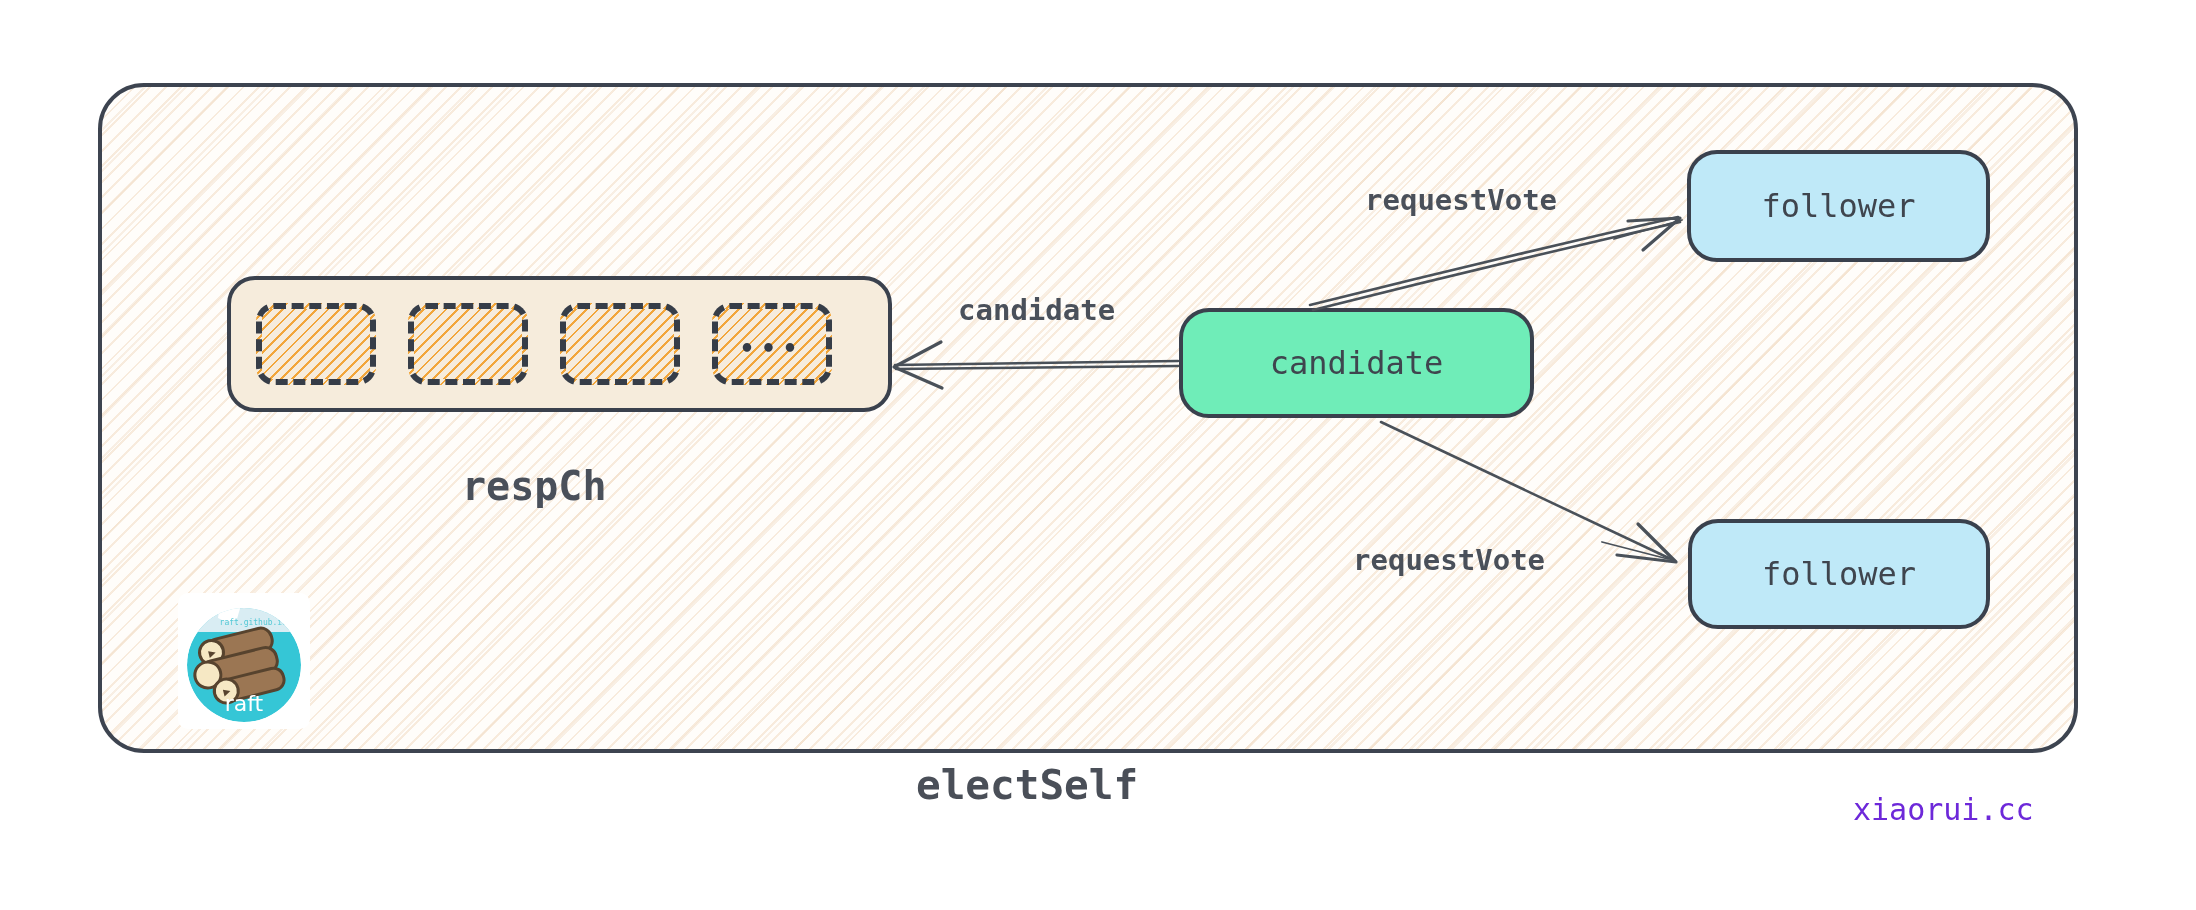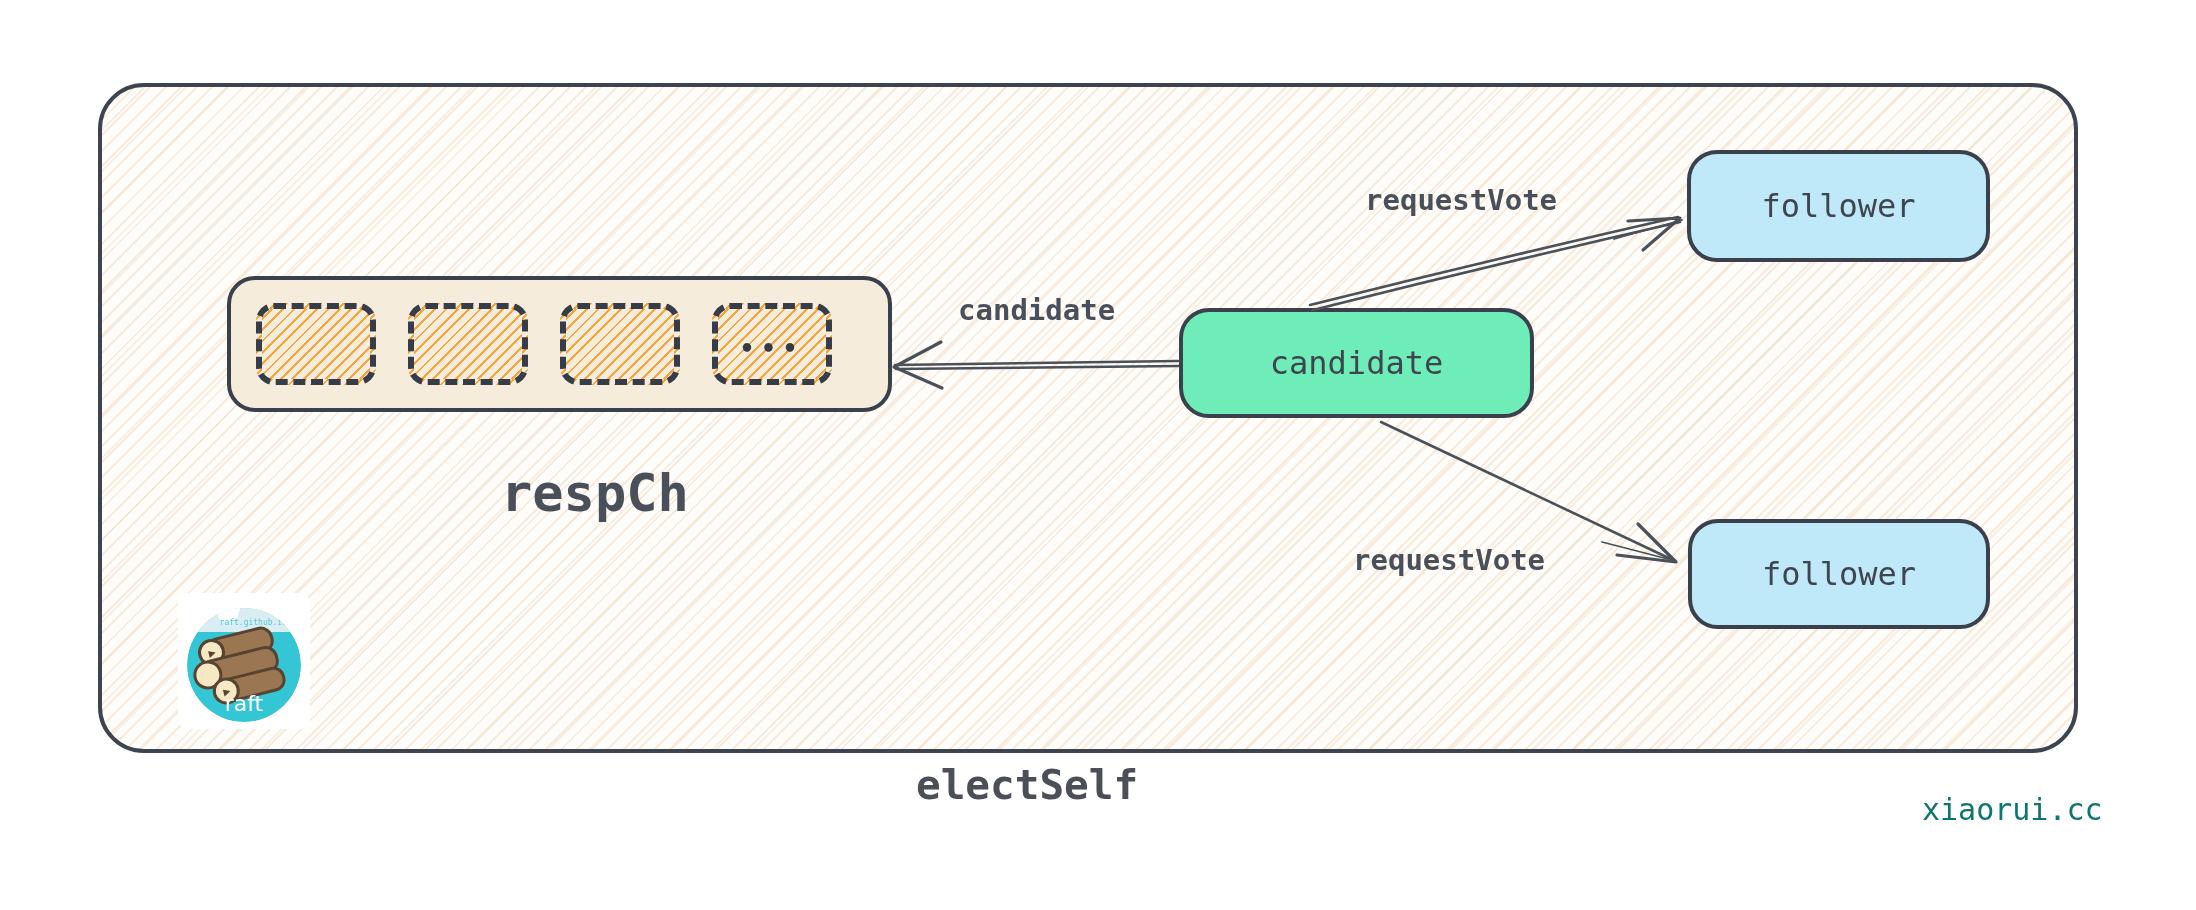--- a/index.html
+++ b/index.html
@@ -25,21 +25,21 @@
   .slot {
     flex:0 0 auto; width:120px; height:82px; box-sizing:border-box;
     border:6px dashed #363d48; border-radius:18px; position:relative;
     background:repeating-linear-gradient(135deg, transparent 0px, transparent 6px, #f2a63b 6px, #f2a63b 8px);
   }
   .slot .dots {
     position:absolute; left:0; right:0; top:50%; transform:translateY(-32%);
     text-align:center; font-size:24px; letter-spacing:7px; font-weight:bold; color:#343b46;
   }
   .lbl { position:absolute; color:#4a505a; font-weight:700; white-space:nowrap; }
-  .resp-label       { left:360px;  top:376px; font-size:52px; font-weight:700;margin-left:39px; }
+  .resp-label       { left:360px;  top:376px; font-size:40px; font-weight:700; }
   .vote-result-lbl  { left:856px;  top:206px; font-size:29px; }
   .rv-top-lbl       { left:1263px; top:96px;  font-size:29px; }
   .rv-bottom-lbl    { left:1251px; top:456px; font-size:29px; }
   .node {
     position:absolute; box-sizing:border-box; border:4.5px solid #3a414d; border-radius:30px;
     display:flex; align-items:center; justify-content:center;
     font-size:32px; font-weight:400; color:#3f454e;
   }
   .candidate       { left:1077px; top:221px; width:355px; height:110px; background:#6fedb8; }
   .follower-top    { left:1585px; top:63px;  width:303px; height:112px; background:#bfe9f8; }
@@ -47,21 +47,21 @@
   .arrows { position:absolute; left:0; top:0; width:1972px; height:662px; pointer-events:none; }
   .arrows path { stroke:#4a5159; stroke-width:2.6; fill:none; stroke-linecap:round; stroke-linejoin:round; }
   .arrows path.head { stroke-width:3.2; }
   .arrows path.sketch { stroke-width:1.8; }
   .logo-wrap {
     position:absolute; left:76px; top:506px; width:132px; height:136px;
     background:#ffffff; border-radius:10px;
   }
   .logo-wrap svg { position:absolute; left:6px; top:12px; }
   .caption   { position:absolute; left:916px;  top:761px; font-size:41px; font-weight:700; color:#4a4f58; }
-  .watermark { position:absolute; left:1922px; top:792px; font-size:30px; color:#0f766e; }
+  .watermark { position:absolute; left:1853px; top:792px; font-size:30px; color:#6d28d9; }
 </style>
 </head>
 <body>
 
 <div class="stage">
 
   <div class="container">
 
     <div class="resp-box">
       <div class="slot"></div>

